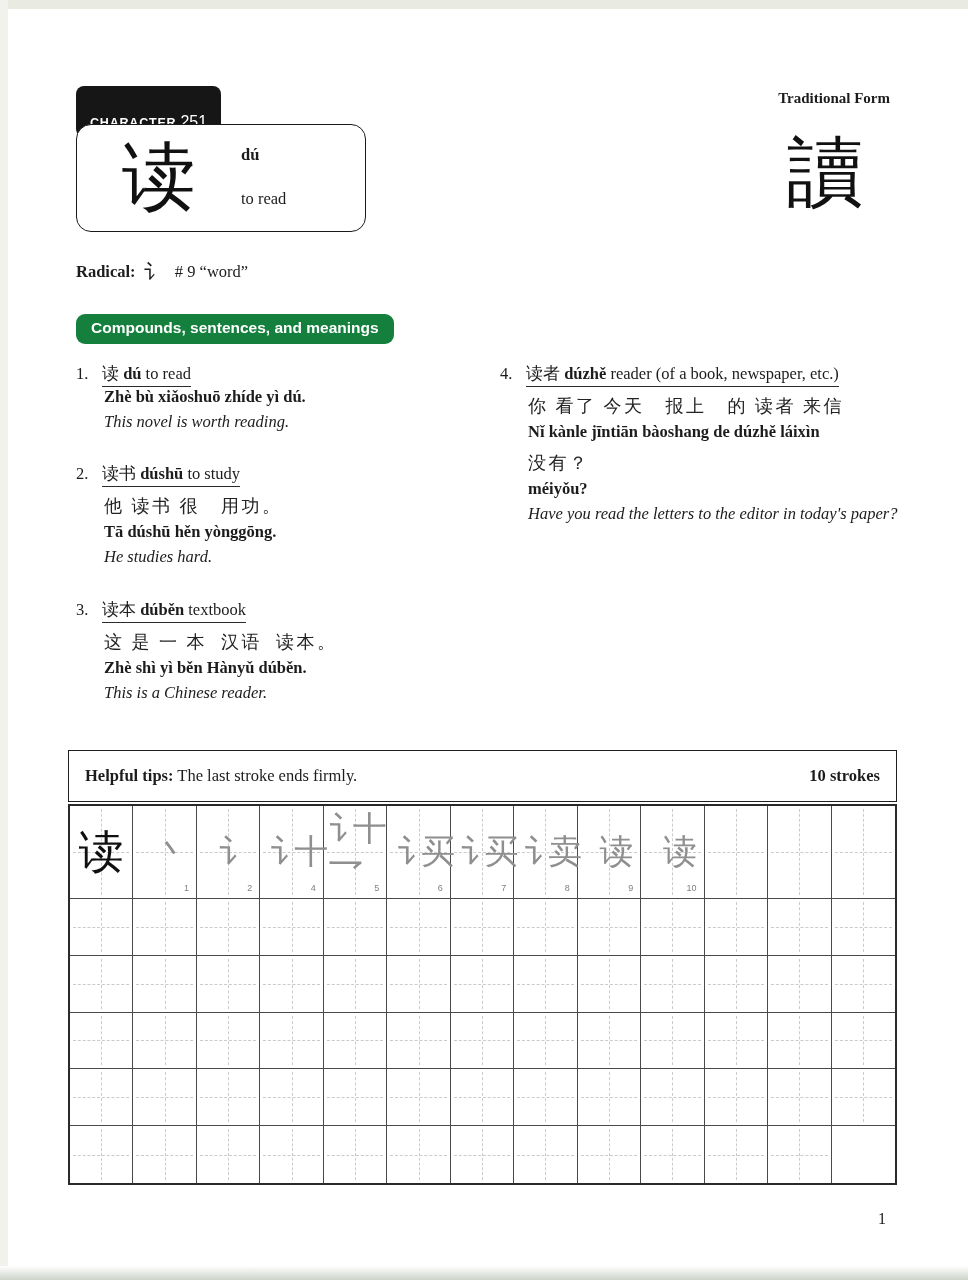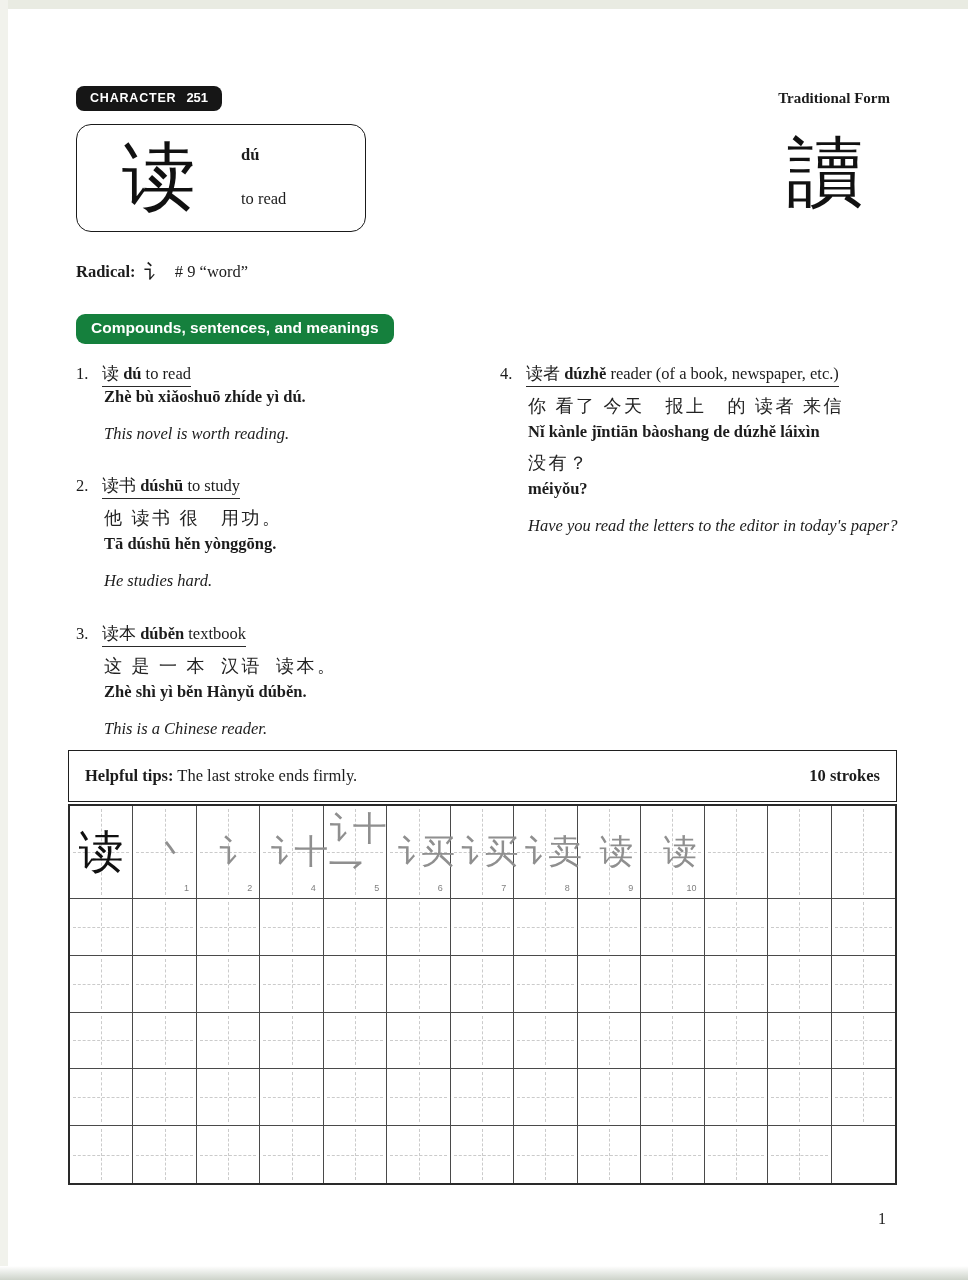--- a/index.html
+++ b/index.html
@@ -6,25 +6,25 @@
   body{background:#fff;font-family:"Liberation Serif",serif;color:#1c1c1c;}
   .page{position:relative;width:968px;height:1280px;background:#ffffff;overflow:hidden;}
 
   
   .edge-top{position:absolute;left:0;top:0;width:968px;height:9px;background:#e9ebe2;}
   .edge-left{position:absolute;left:0;top:0;width:8px;height:1280px;background:#f1f2ec;}
   .edge-bottom{position:absolute;left:0;bottom:0;width:968px;height:14px;
     background:linear-gradient(to bottom,#ffffff 0%,#cdd3ca 100%);}
 
   
-  .badge{position:absolute;left:76px;top:86px;display:inline-flex;align-items:baseline;gap:10px;
+  .badge{position:absolute;left:76px;top:86px;display:inline-flex;align-items:baseline;gap:4px;
     background:#161616;color:#fff;border-radius:8px;padding:4px 14px 6px;
     font-family:"Liberation Sans",sans-serif;}
   .badge .blabel{font-size:12.5px;font-weight:bold;letter-spacing:.8px;}
-  .badge .bnum{font-size:13px;font-weight:bold;}
+  .badge .bnum{font-size:16px;font-weight:normal;margin-top:23px;}
   .trad-label{position:absolute;right:78px;top:90px;font-weight:bold;font-size:15px;}
 
   
   .char-card{position:absolute;left:76px;top:124px;width:288px;height:106px;
     border:1.6px solid #1a1a1a;border-radius:15px;background:#fff;}
   .char-card .bigchar{position:absolute;left:22px;top:0;width:120px;height:104px;
     font-size:74px;line-height:104px;text-align:center;color:#111;}
   .char-card .pinyin{position:absolute;left:164px;top:20px;font-size:16.5px;font-weight:bold;}
   .char-card .meaning{position:absolute;left:164px;top:64px;font-size:16.5px;}
   .trad-char{position:absolute;left:760px;top:122px;width:130px;height:100px;
@@ -45,21 +45,21 @@
     grid-template-columns:396px 1fr;column-gap:28px;}
   .item{margin-bottom:29px;font-size:16.5px;}
   .item .head{margin-bottom:2px;}
   .item .inum{display:inline-block;width:26px;}
   .item .headline{border-bottom:1.2px solid #2a2a2a;padding-bottom:3px;}
   .item .hcn{font-size:17px;}
   .item .hpy{font-weight:bold;}
   .item .body{margin-left:28px;}
   .cn{font-size:18px;letter-spacing:2.5px;white-space:pre-wrap;margin:9px 0 4px;color:#222;}
   .py{font-weight:bold;margin:0 0 3px;}
-  .en{font-style:italic;margin-top:16px;line-height:1.35;}
+  .en{font-style:italic;margin-top:4px;line-height:1.35;}
 
   
   .tips-box{position:absolute;left:68px;top:750px;width:829px;height:52px;box-sizing:border-box;
     border:1.6px solid #1f1f1f;display:flex;align-items:center;justify-content:space-between;
     padding:0 16px;font-size:16.5px;background:#fff;}
   .tips-box .tlabel{font-weight:bold;}
   .tips-box .tcount{font-weight:bold;}
 
   
   .pgrid{position:absolute;left:68px;top:804px;width:829px;height:381px;box-sizing:border-box;

